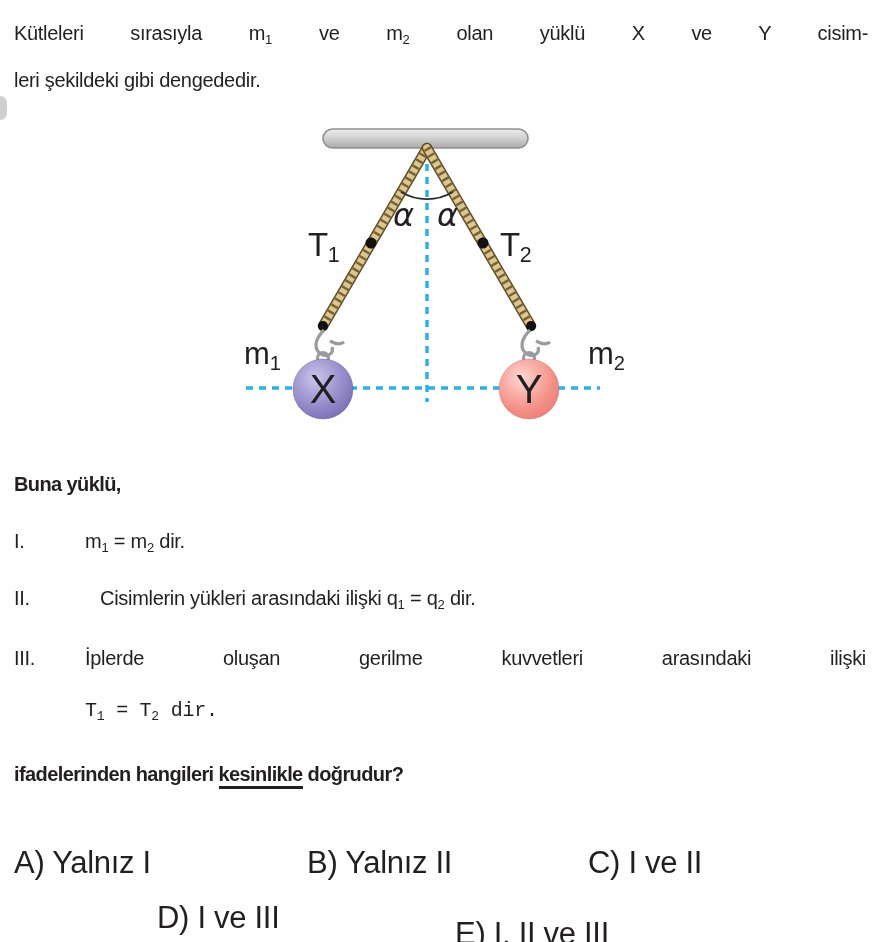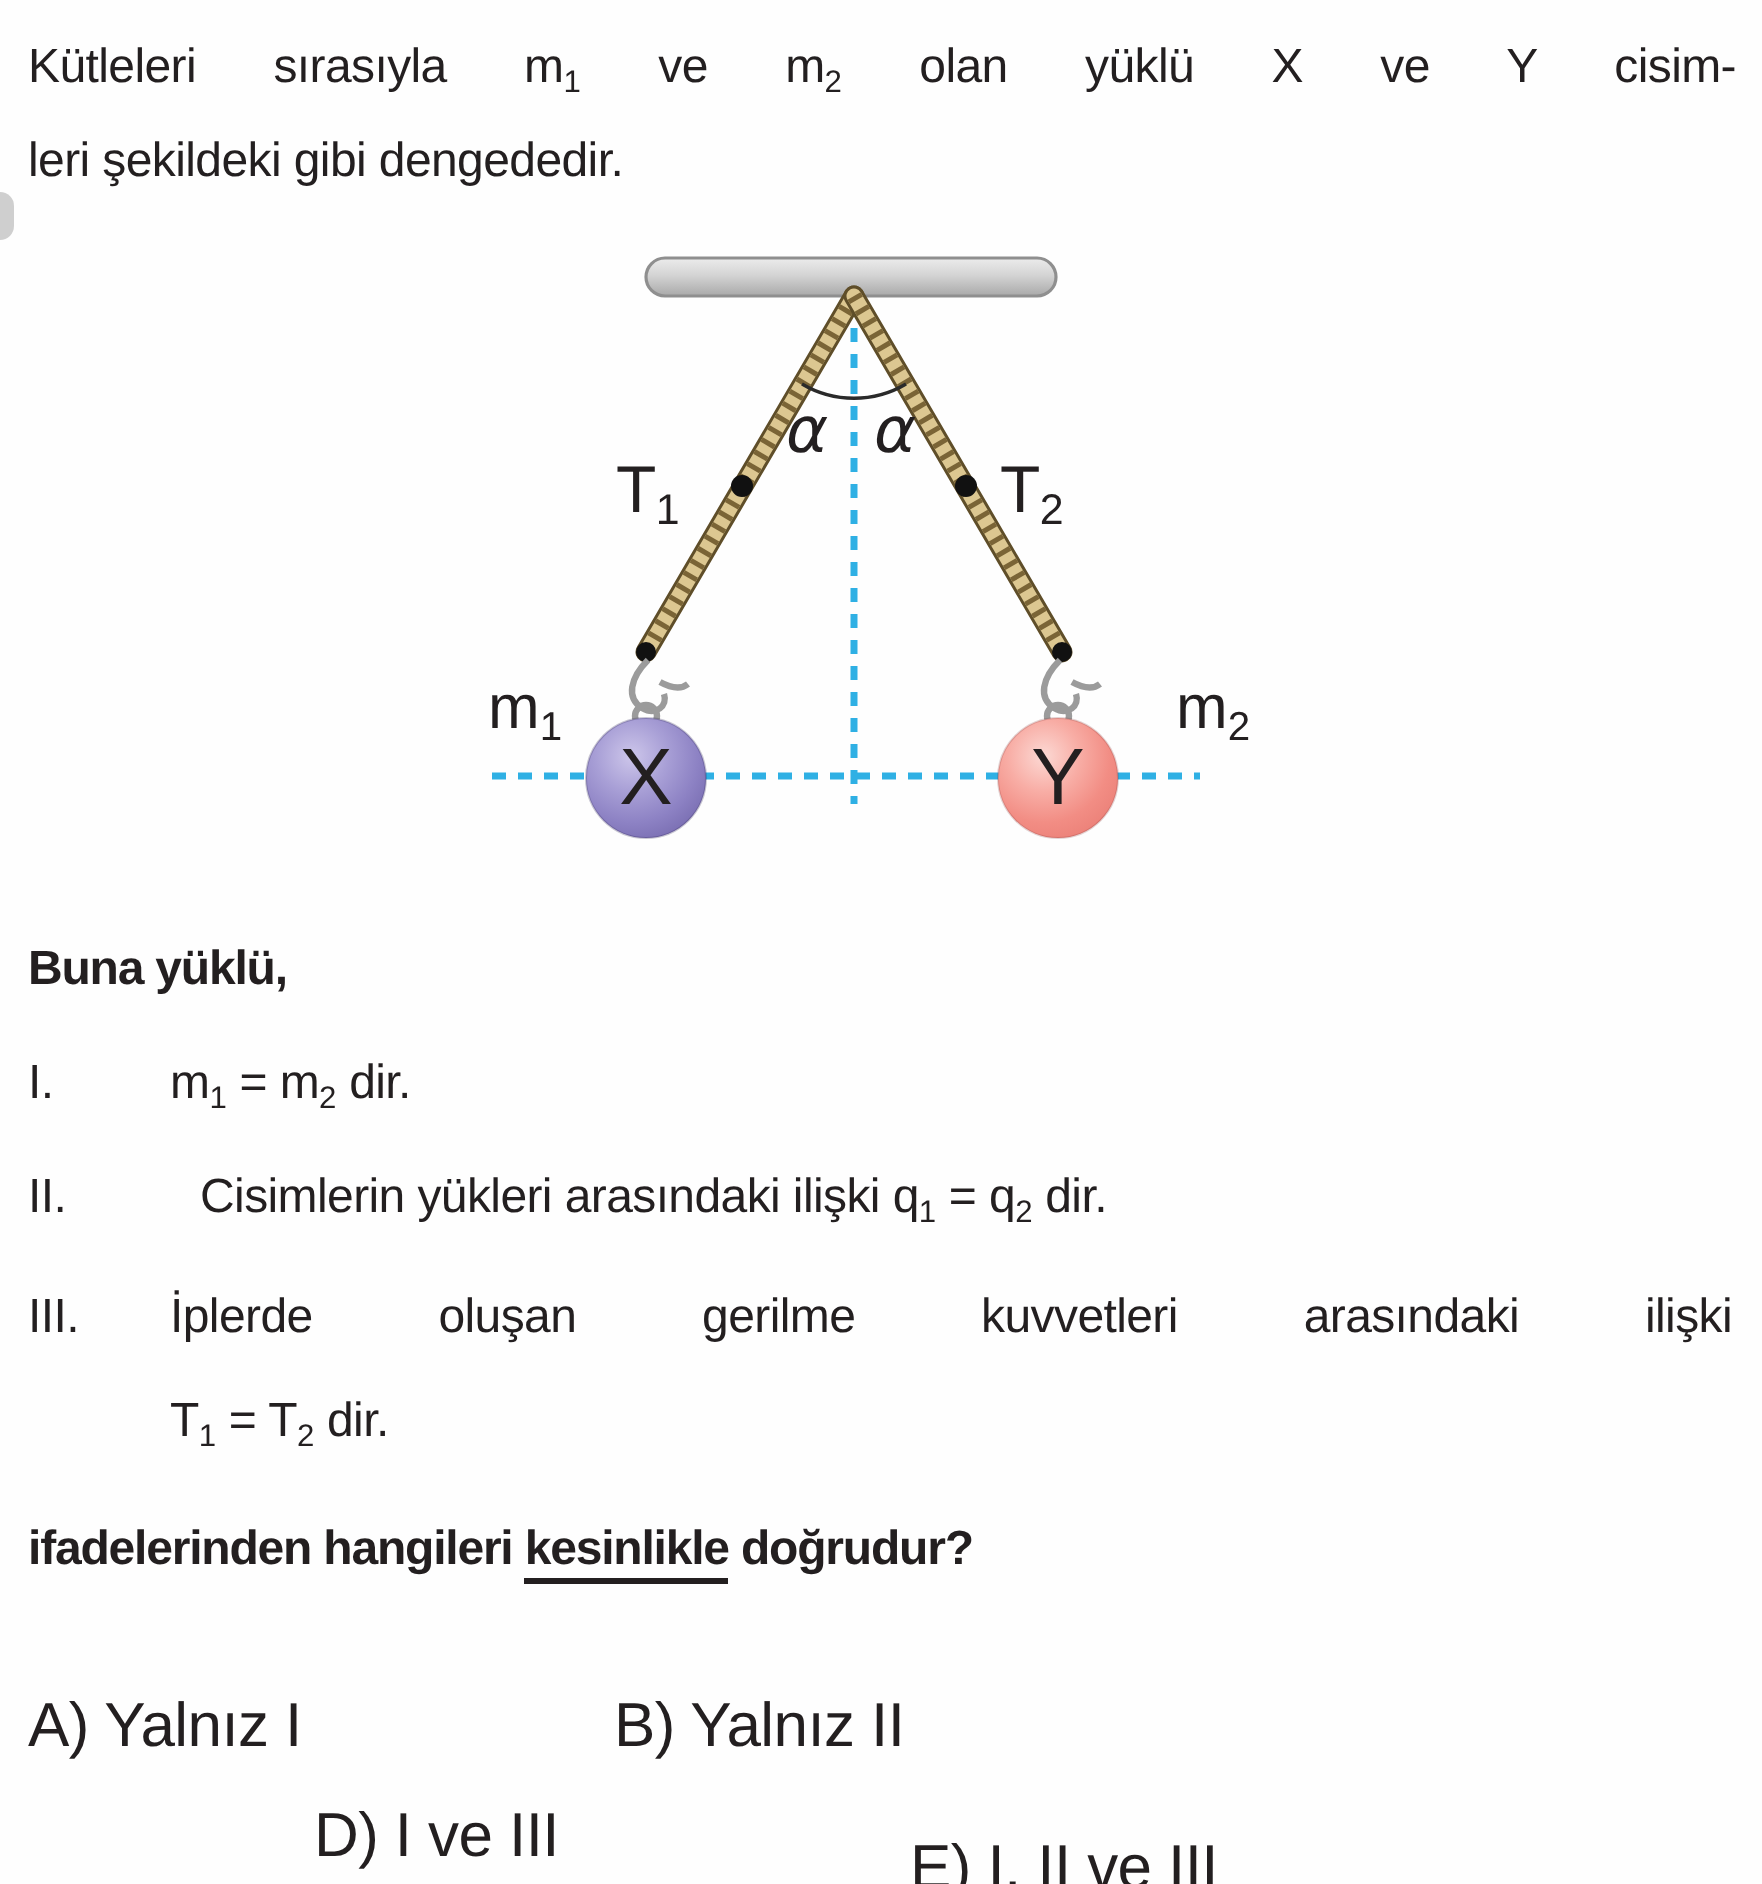--- a/index.html
+++ b/index.html
@@ -2,21 +2,21 @@
 <html><head>
 <meta charset="utf-8">
 <style>
   html,body{margin:0;padding:0;background:#ffffff;}
   #canvas{
     position:relative;width:881px;height:942px;background:#fefefe;
     font-family:"Liberation Sans","DejaVu Sans",sans-serif;color:#231f20;
     overflow:hidden;
   }
   .abs{position:absolute;}
-  .body-text{font-size:24px;letter-spacing:-0.3px;line-height:47px;white-space:nowrap;}
+  .body-text{font-size:20px;letter-spacing:-0.3px;line-height:47px;white-space:nowrap;}
   .bold{font-weight:bold;letter-spacing:-0.6px;}
   .just{white-space:normal;text-align:justify;text-align-last:justify;}
   sub{font-size:65%;line-height:0;position:relative;vertical-align:baseline;top:0.3em;letter-spacing:0;}
   .diagram-label{font-size:33px;letter-spacing:-0.3px;white-space:nowrap;}
   .alpha{font-family:"DejaVu Sans",sans-serif;font-style:italic;font-size:32px;}
   .mass-label{font-size:31px;}
   .sphere-letter{width:60px;text-align:center;font-size:40px;letter-spacing:0;}
   .underline-word{border-bottom:3px solid #231f20;padding-bottom:1px;}
   .option{font-size:31px;letter-spacing:-0.3px;white-space:nowrap;}
   #scan-artifact{left:0;top:96px;width:7px;height:24px;background:#c7c7c7;border-radius:0 10px 10px 0;opacity:.85;}
@@ -107,24 +107,25 @@
   <div class="abs body-text bold" style="left:14px;top:461px;">Buna yüklü,</div>
 
   <div class="abs body-text" style="left:14px;top:518px;">I.</div>
   <div class="abs body-text" style="left:85px;top:518px;">m<sub>1</sub> = m<sub>2</sub> dir.</div>
 
   <div class="abs body-text" style="left:14px;top:575px;">II.</div>
   <div class="abs body-text" style="left:85px;top:575px;margin-left:15px;">Cisimlerin yükleri arasındaki ilişki  q<sub>1</sub> = q<sub>2</sub> dir.</div>
 
   <div class="abs body-text" style="left:14px;top:635px;">III.</div>
   <div class="abs body-text just" style="left:85px;top:635px;width:781px;">İplerde oluşan gerilme kuvvetleri arasındaki ilişki</div>
-  <div class="abs body-text" style="left:85px;top:687px;">T<sub>1</sub> = T<sub>2</sub> dir.</div>
+  <div class="abs body-text" style="left:85px;top:687px;font-family:Liberation Mono, monospace;">T<sub>1</sub> = T<sub>2</sub> dir.</div>
 
   <div class="abs option" style="left:14px;top:845px;">A) Yalnız I</div>
 
   <div class="abs body-text bold" style="left:14px;top:751px;">
     <span>ifadelerinden hangileri </span><span class="underline-word">kesinlikle</span><span> doğrudur?</span>
   </div>
   <div class="abs option" style="left:307px;top:845px;">B) Yalnız II</div>
+  <div class="abs option" style="left:588px;top:845px;">C) I ve II</div>
   <div class="abs option" style="left:157px;top:900px;">D) I ve III</div>
   <div class="abs option" style="left:455px;top:900px;margin-top:16px;">E) I, II ve III</div>
 
 </div>
 
 </body></html>

